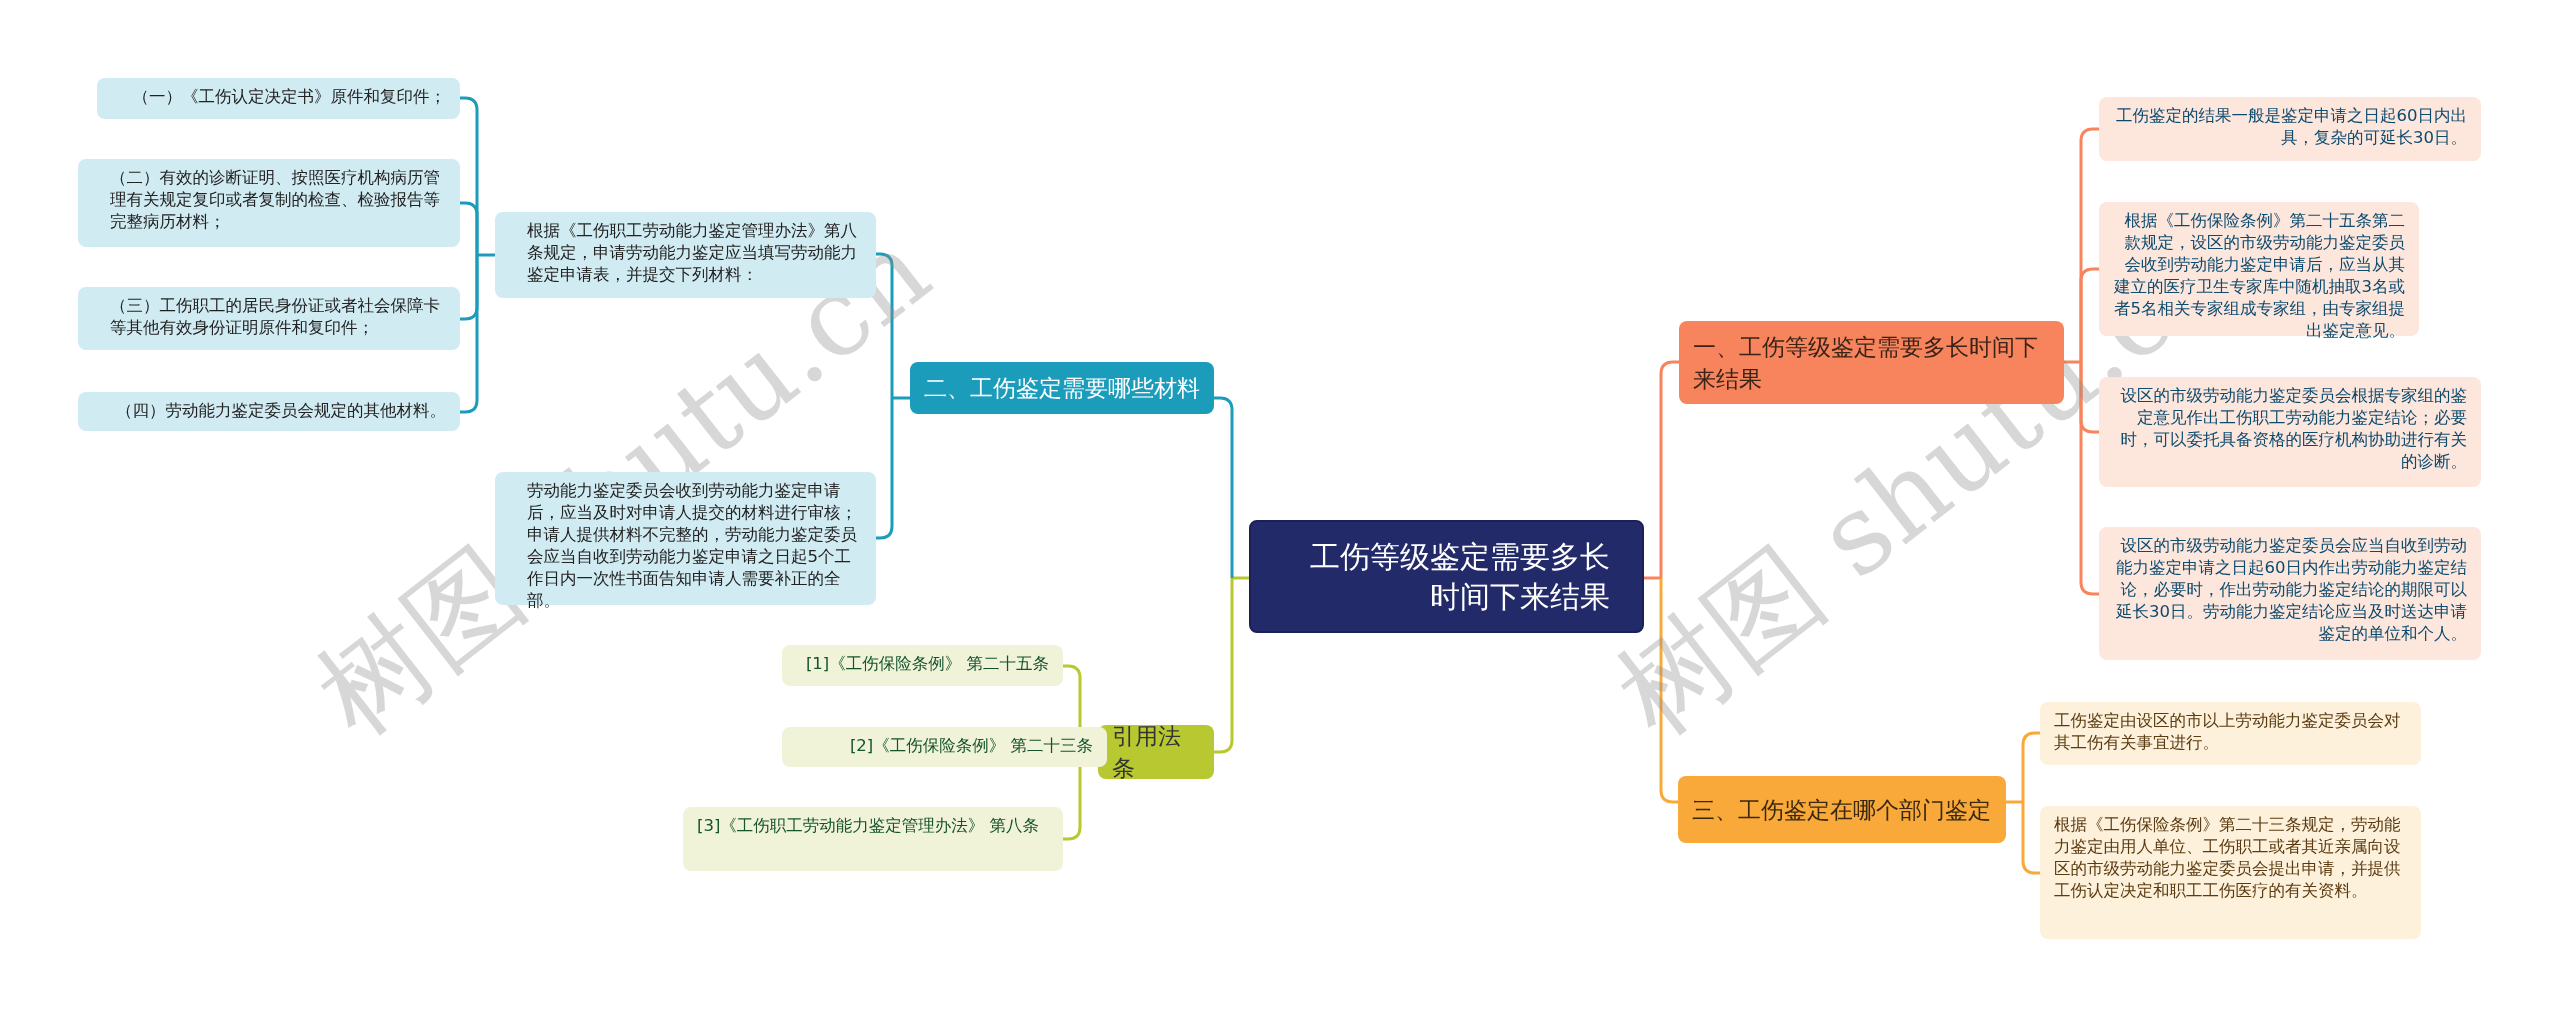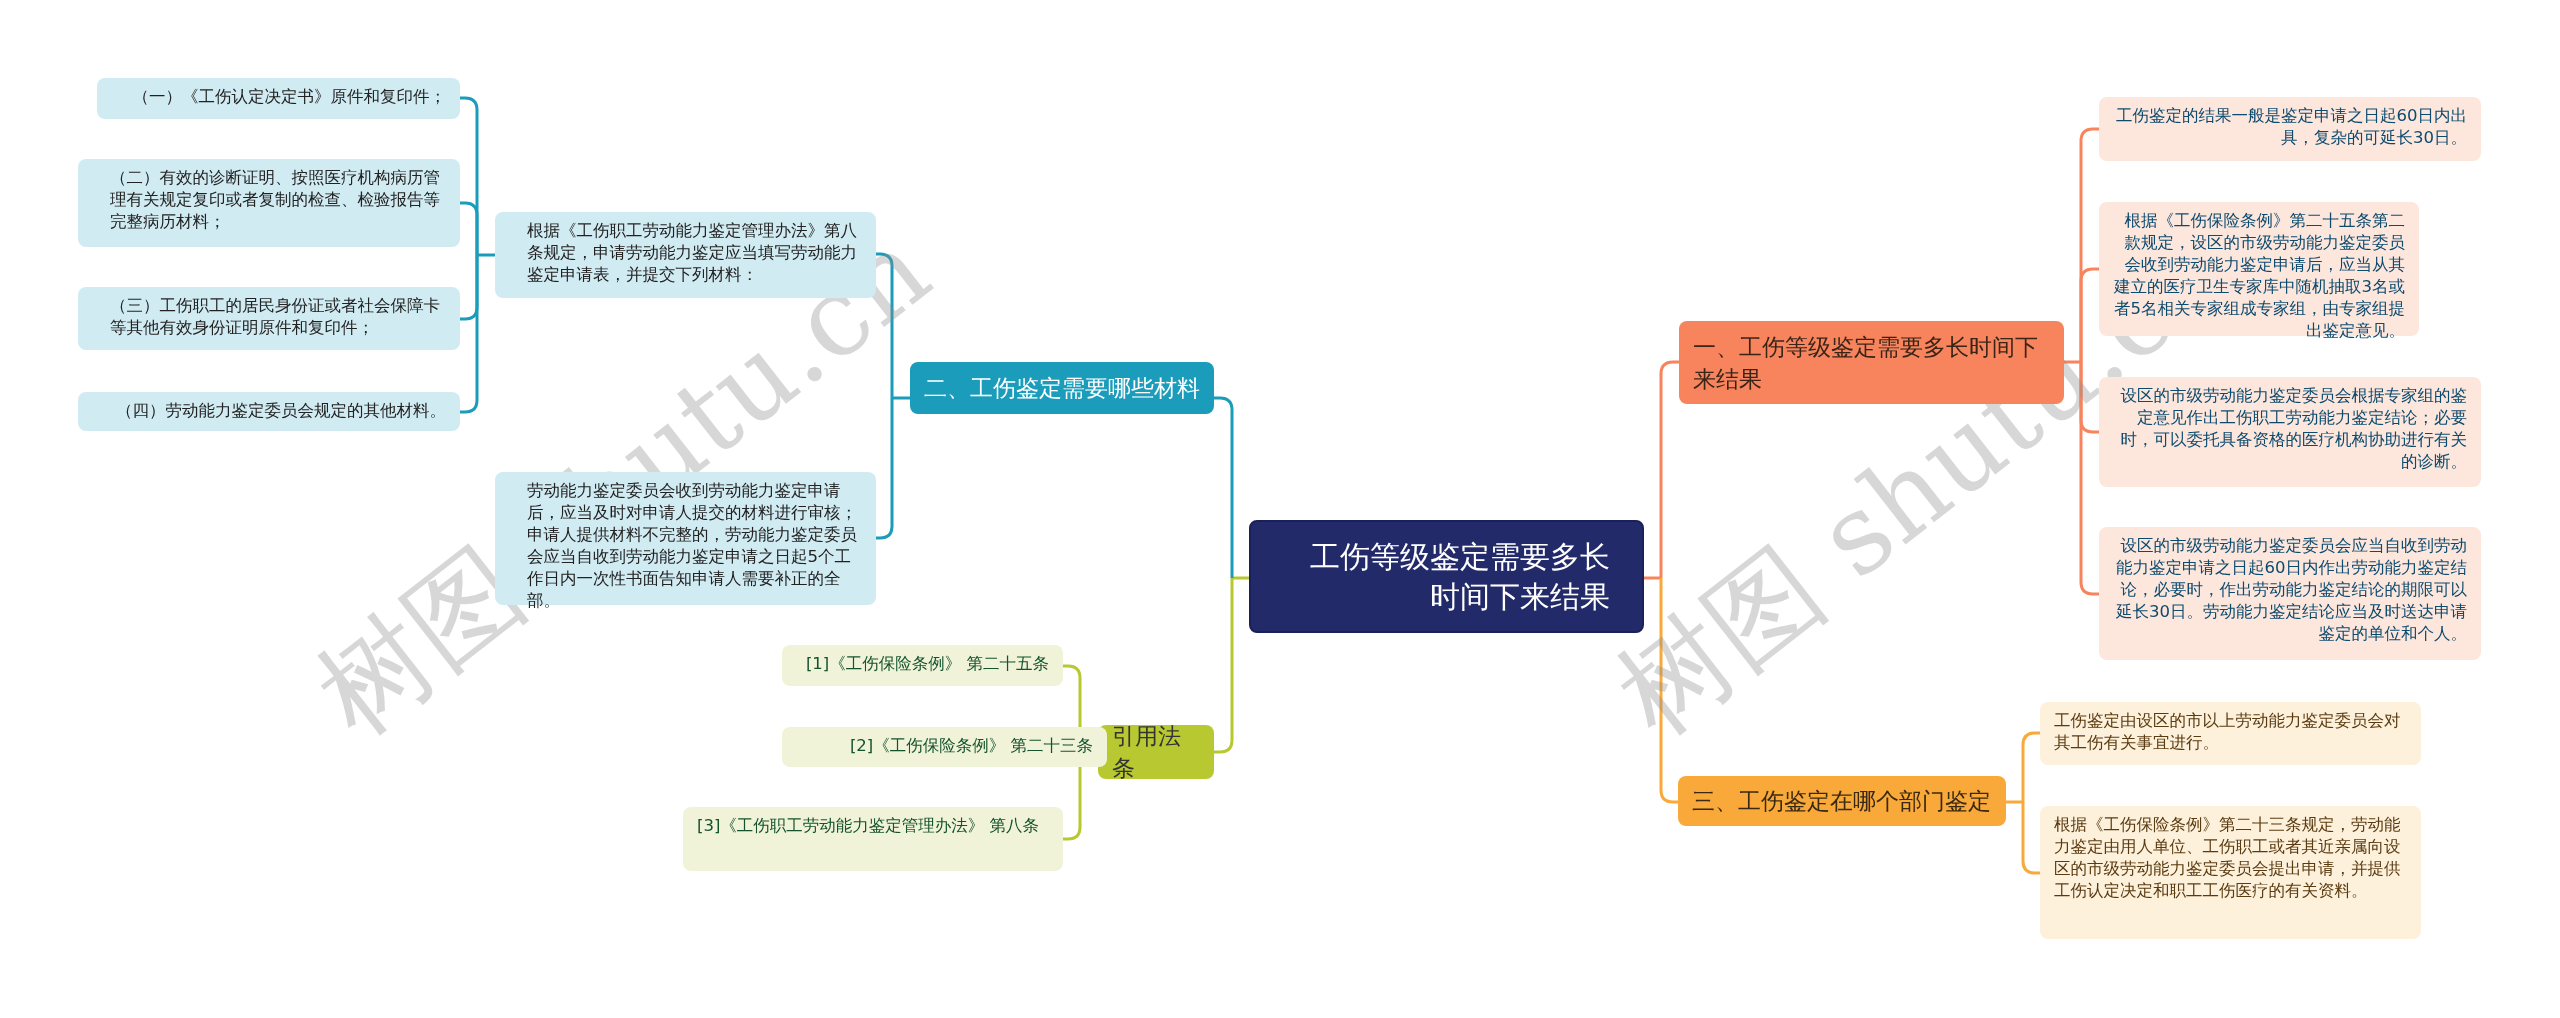--- a/index.html
+++ b/index.html
@@ -111,21 +111,21 @@
 <div class="node leaf red-leaf" style="left:2099px; top:202px; width:320px; height:134px;">
   <span>根据《工伤保险条例》第二十五条第二款规定，设区的市级劳动能力鉴定委员会收到劳动能力鉴定申请后，应当从其建立的医疗卫生专家库中随机抽取3名或者5名相关专家组成专家组，由专家组提出鉴定意见。</span>
 </div>
 <div class="node leaf red-leaf" style="left:2099px; top:377px; width:382px; height:110px;">
   <span>设区的市级劳动能力鉴定委员会根据专家组的鉴定意见作出工伤职工劳动能力鉴定结论；必要时，可以委托具备资格的医疗机构协助进行有关的诊断。</span>
 </div>
 <div class="node leaf red-leaf" style="left:2099px; top:527px; width:382px; height:133px;">
   <span>设区的市级劳动能力鉴定委员会应当自收到劳动能力鉴定申请之日起60日内作出劳动能力鉴定结论，必要时，作出劳动能力鉴定结论的期限可以延长30日。劳动能力鉴定结论应当及时送达申请鉴定的单位和个人。</span>
 </div>
 
-<div class="node branch" style="left:1678px; top:776px; width:328px; height:50px; background:#f9a93a; color:#3a2810;">
+<div class="node branch" style="left:1678px; top:776px; width:328px; height:67px; background:#f9a93a; color:#3a2810;">
   <span>三、工伤鉴定在哪个部门鉴定</span>
 </div>
 <div class="node leaf amber-leaf" style="left:2040px; top:702px; width:381px; height:63px;">
   <span>工伤鉴定由设区的市以上劳动能力鉴定委员会对其工伤有关事宜进行。</span>
 </div>
 <div class="node leaf amber-leaf" style="left:2040px; top:806px; width:381px; height:133px;">
   <span>根据《工伤保险条例》第二十三条规定，劳动能力鉴定由用人单位、工伤职工或者其近亲属向设区的市级劳动能力鉴定委员会提出申请，并提供工伤认定决定和职工工伤医疗的有关资料。</span>
 </div>
 
 </body></html>

